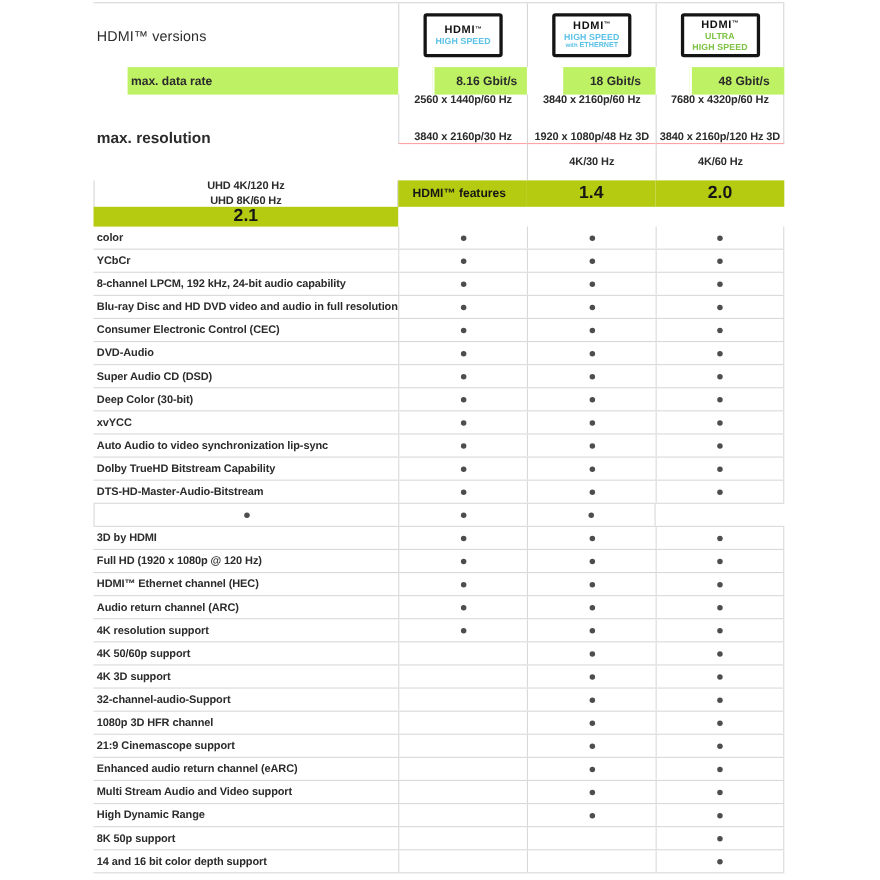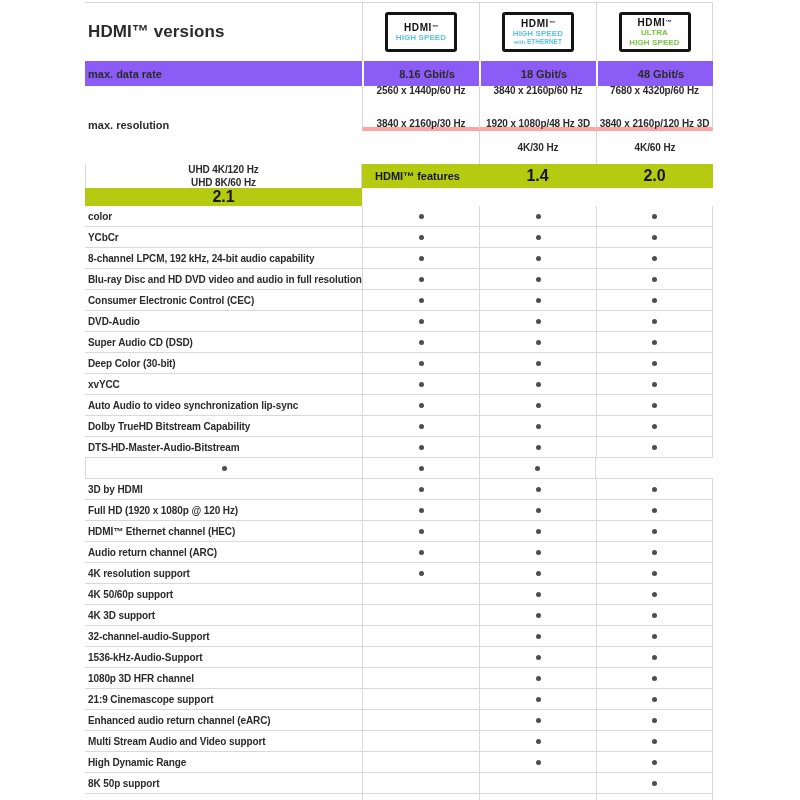--- a/index.html
+++ b/index.html
@@ -16,46 +16,46 @@
     display:grid;
     grid-template-columns:277px 117px 117px 117px;
     grid-template-rows:58px 25px 45px 33px 24px;
   }
   .cell{box-sizing:border-box;min-width:0;}
   .vline{border-left:1px solid #d6d6d6;}
   .vline-end{border-right:1px solid #d6d6d6;}
 
   
   .versions-label{display:flex;align-items:center;padding-left:3px;
-    font-size:17px;font-weight:bold;letter-spacing:.1px;}
+    font-size:13px;font-weight:normal;letter-spacing:.1px;}
   .badge-cell{display:flex;align-items:center;justify-content:center;}
   .badge{width:64px;min-height:30px;background:#fff;border:3px solid #141414;
     border-radius:3px;display:flex;flex-direction:column;align-items:center;
     justify-content:center;text-align:center;padding:2px 1px;}
   .badge-logo{font-size:10px;font-weight:bold;color:#111;letter-spacing:.6px;line-height:11px;}
   .badge-logo .tm{font-size:6px;vertical-align:top;letter-spacing:0;}
   .badge-line{font-size:8px;font-weight:bold;line-height:9.5px;letter-spacing:.1px;white-space:nowrap;}
   .badge-sub{font-size:6.5px;font-weight:bold;line-height:8px;white-space:nowrap;}
   .badge-sub .w{font-size:5.5px;}
   .blue{color:#5bc2e7;}
   .green-txt{color:#7dc242;}
 
   
-  .gray{background:#8b5cf6;}
+  .gray{background:#bef264;margin-left:31px;}
   .gray-label{display:flex;align-items:center;padding-left:3px;
     font-size:11px;font-weight:bold;}
   .gray-val{display:flex;align-items:center;justify-content:center;
     font-size:11px;font-weight:bold;border-left:2px solid #ffffff;padding-left:11px;}
 
   
   .res-label{grid-row:3/5;display:flex;align-items:center;padding-left:3px;
-    font-size:11px;font-weight:bold;}
+    font-size:14px;font-weight:bold;}
   .res-cell{display:flex;flex-direction:column;align-items:center;justify-content:center;
     font-size:10px;font-weight:bold;line-height:13px;letter-spacing:-.1px;white-space:nowrap;}
-  .res-top{border-bottom:4px solid #fca5a5;gap:20px;}
+  .res-top{border-bottom:1px solid #fca5a5;gap:20px;}
 
   
   .green-bg{background:#b4cb11;color:#161616;}
   .feat-label{display:flex;align-items:center;padding-left:13px;
     font-size:11px;font-weight:bold;}
   .feat-ver{display:flex;align-items:center;justify-content:center;
     font-size:16px;font-weight:bold;}
 
   
   .frow{
@@ -400,30 +400,20 @@
     <div class="cell flabel">32-channel-audio-Support</div>
     <div class="cell dot-cell"></div>
     <div class="cell dot-cell">
           <span class="dot"></span>
         </div>
     <div class="cell dot-cell last">
           <span class="dot"></span>
         </div>
   </div>
 
-  <div class="frow">
-    <div class="cell flabel">1536-kHz-Audio-Support</div>
-    <div class="cell dot-cell"></div>
-    <div class="cell dot-cell">
-          <span class="dot"></span>
-        </div>
-    <div class="cell dot-cell last">
-          <span class="dot"></span>
-        </div>
-  </div>
 
   <div class="frow">
     <div class="cell flabel">1080p 3D HFR channel</div>
     <div class="cell dot-cell"></div>
     <div class="cell dot-cell">
           <span class="dot"></span>
         </div>
     <div class="cell dot-cell last">
           <span class="dot"></span>
         </div>

